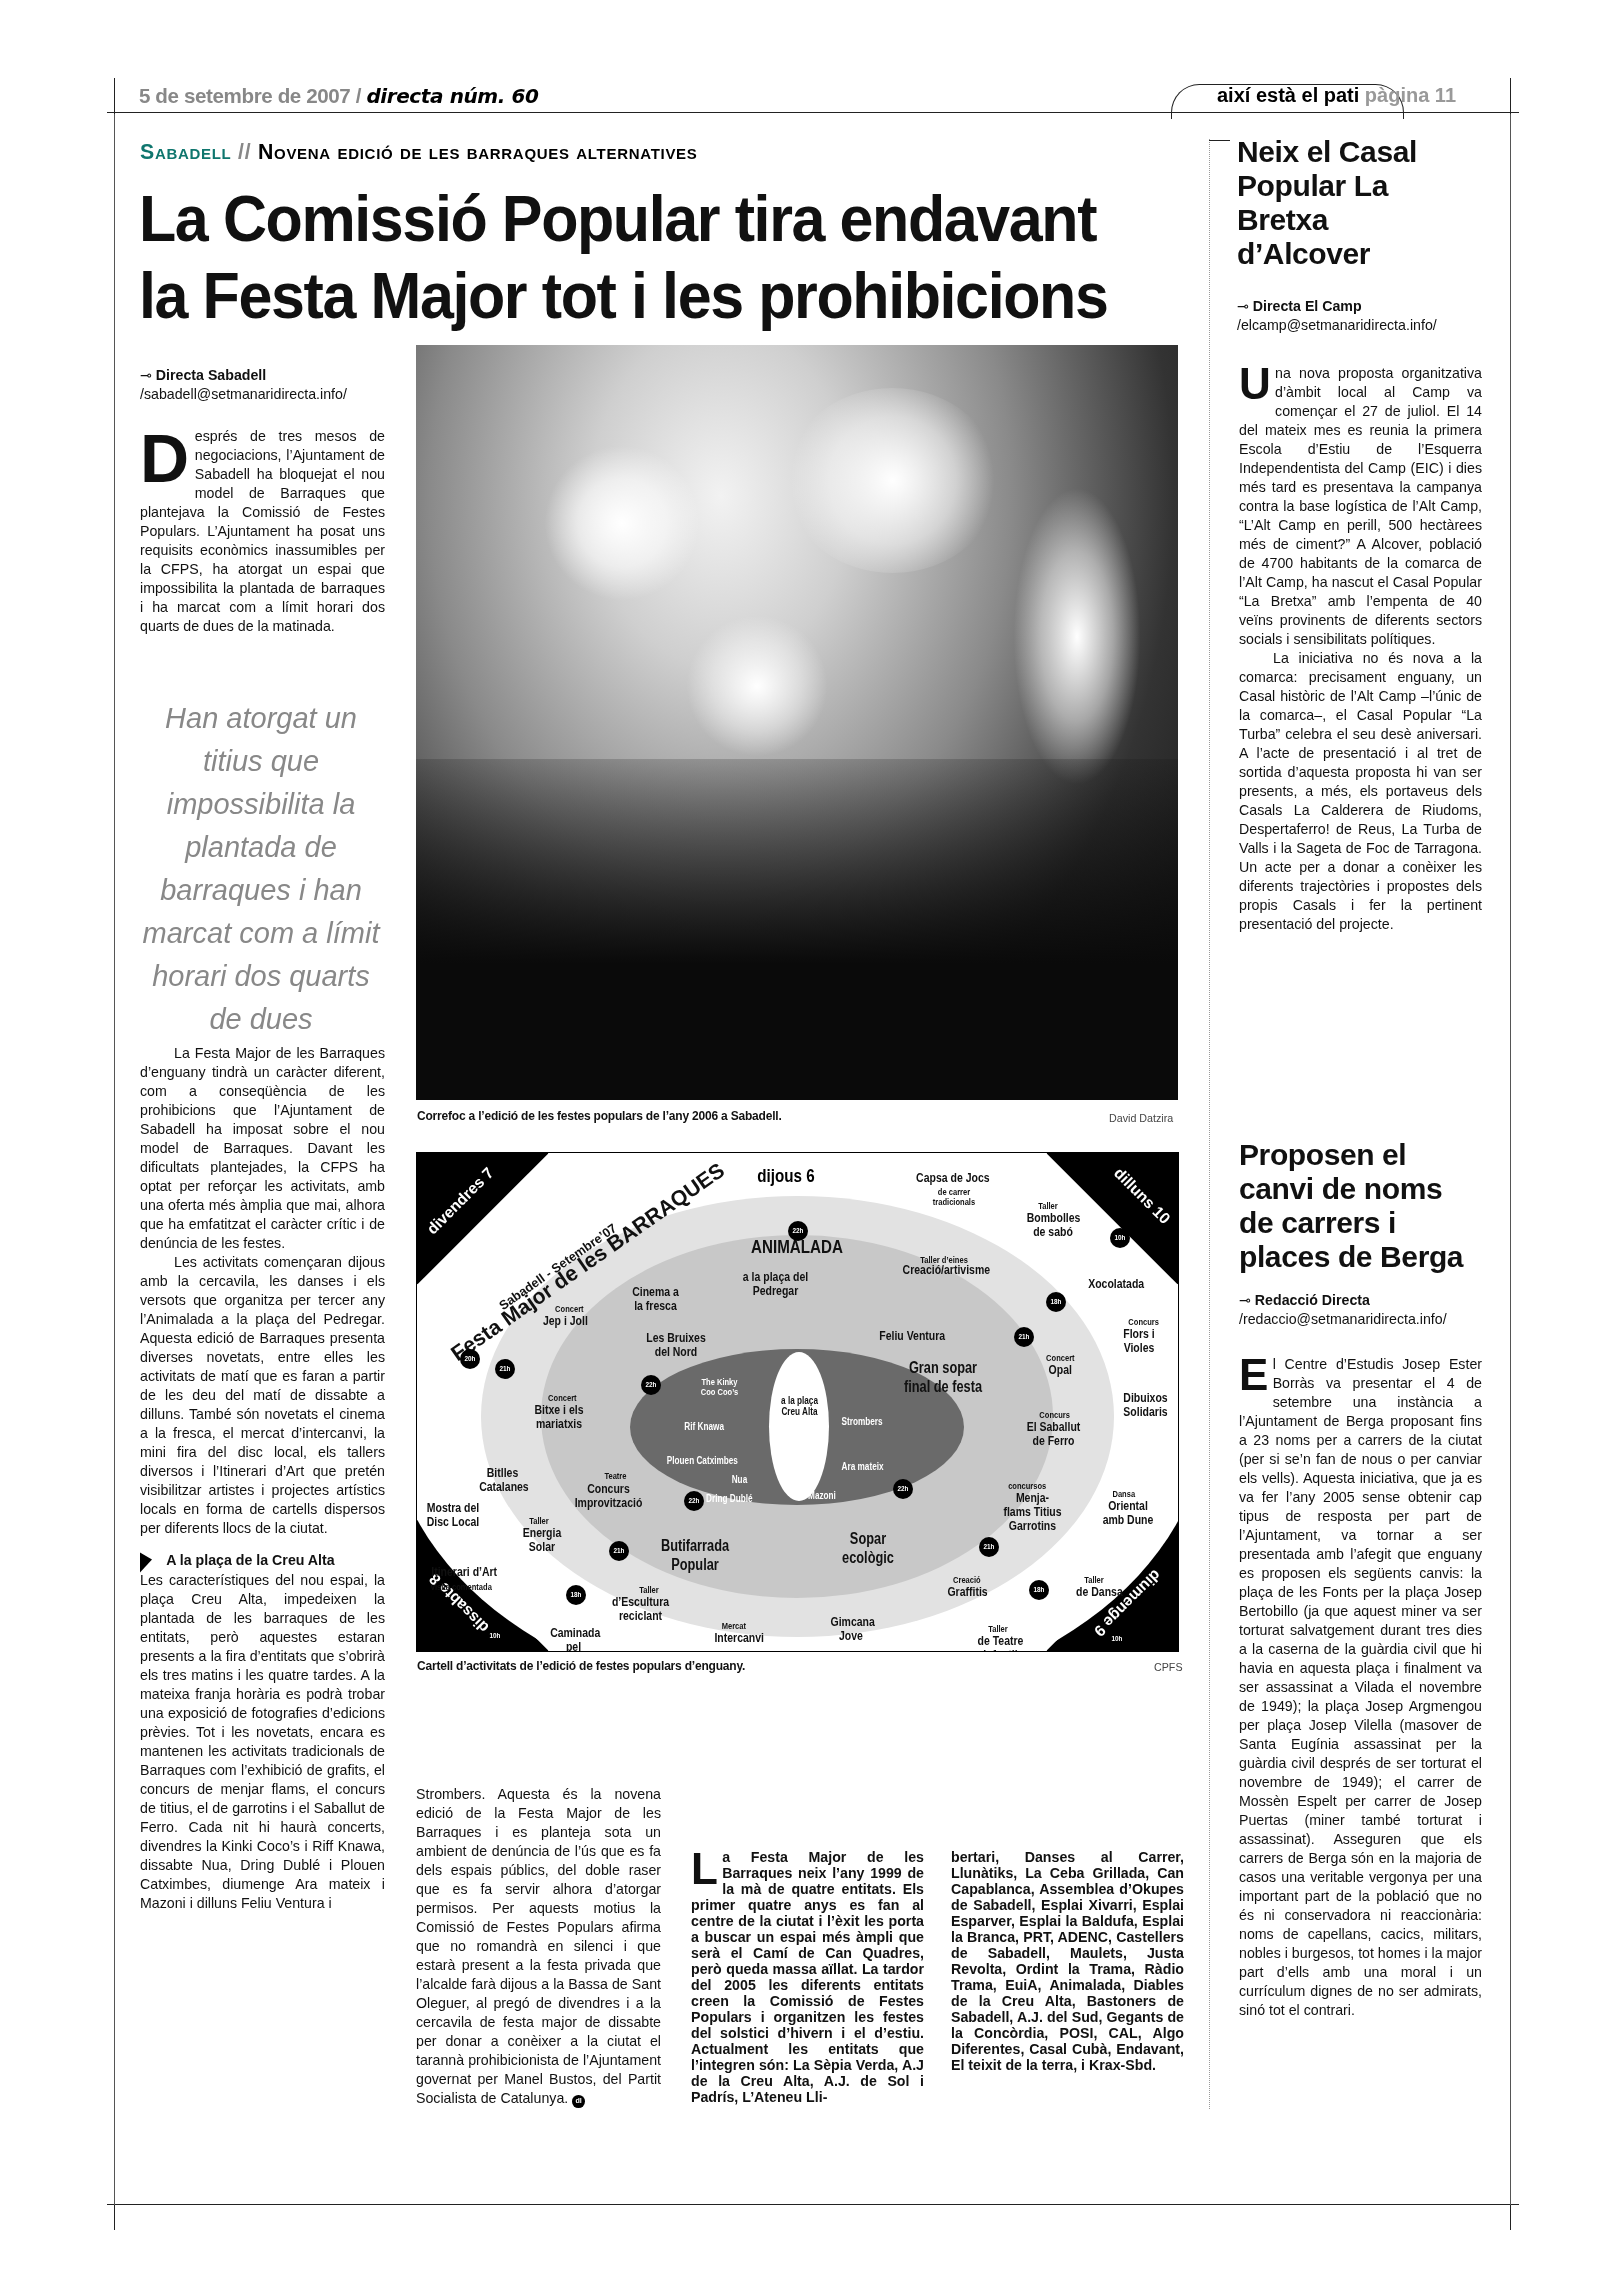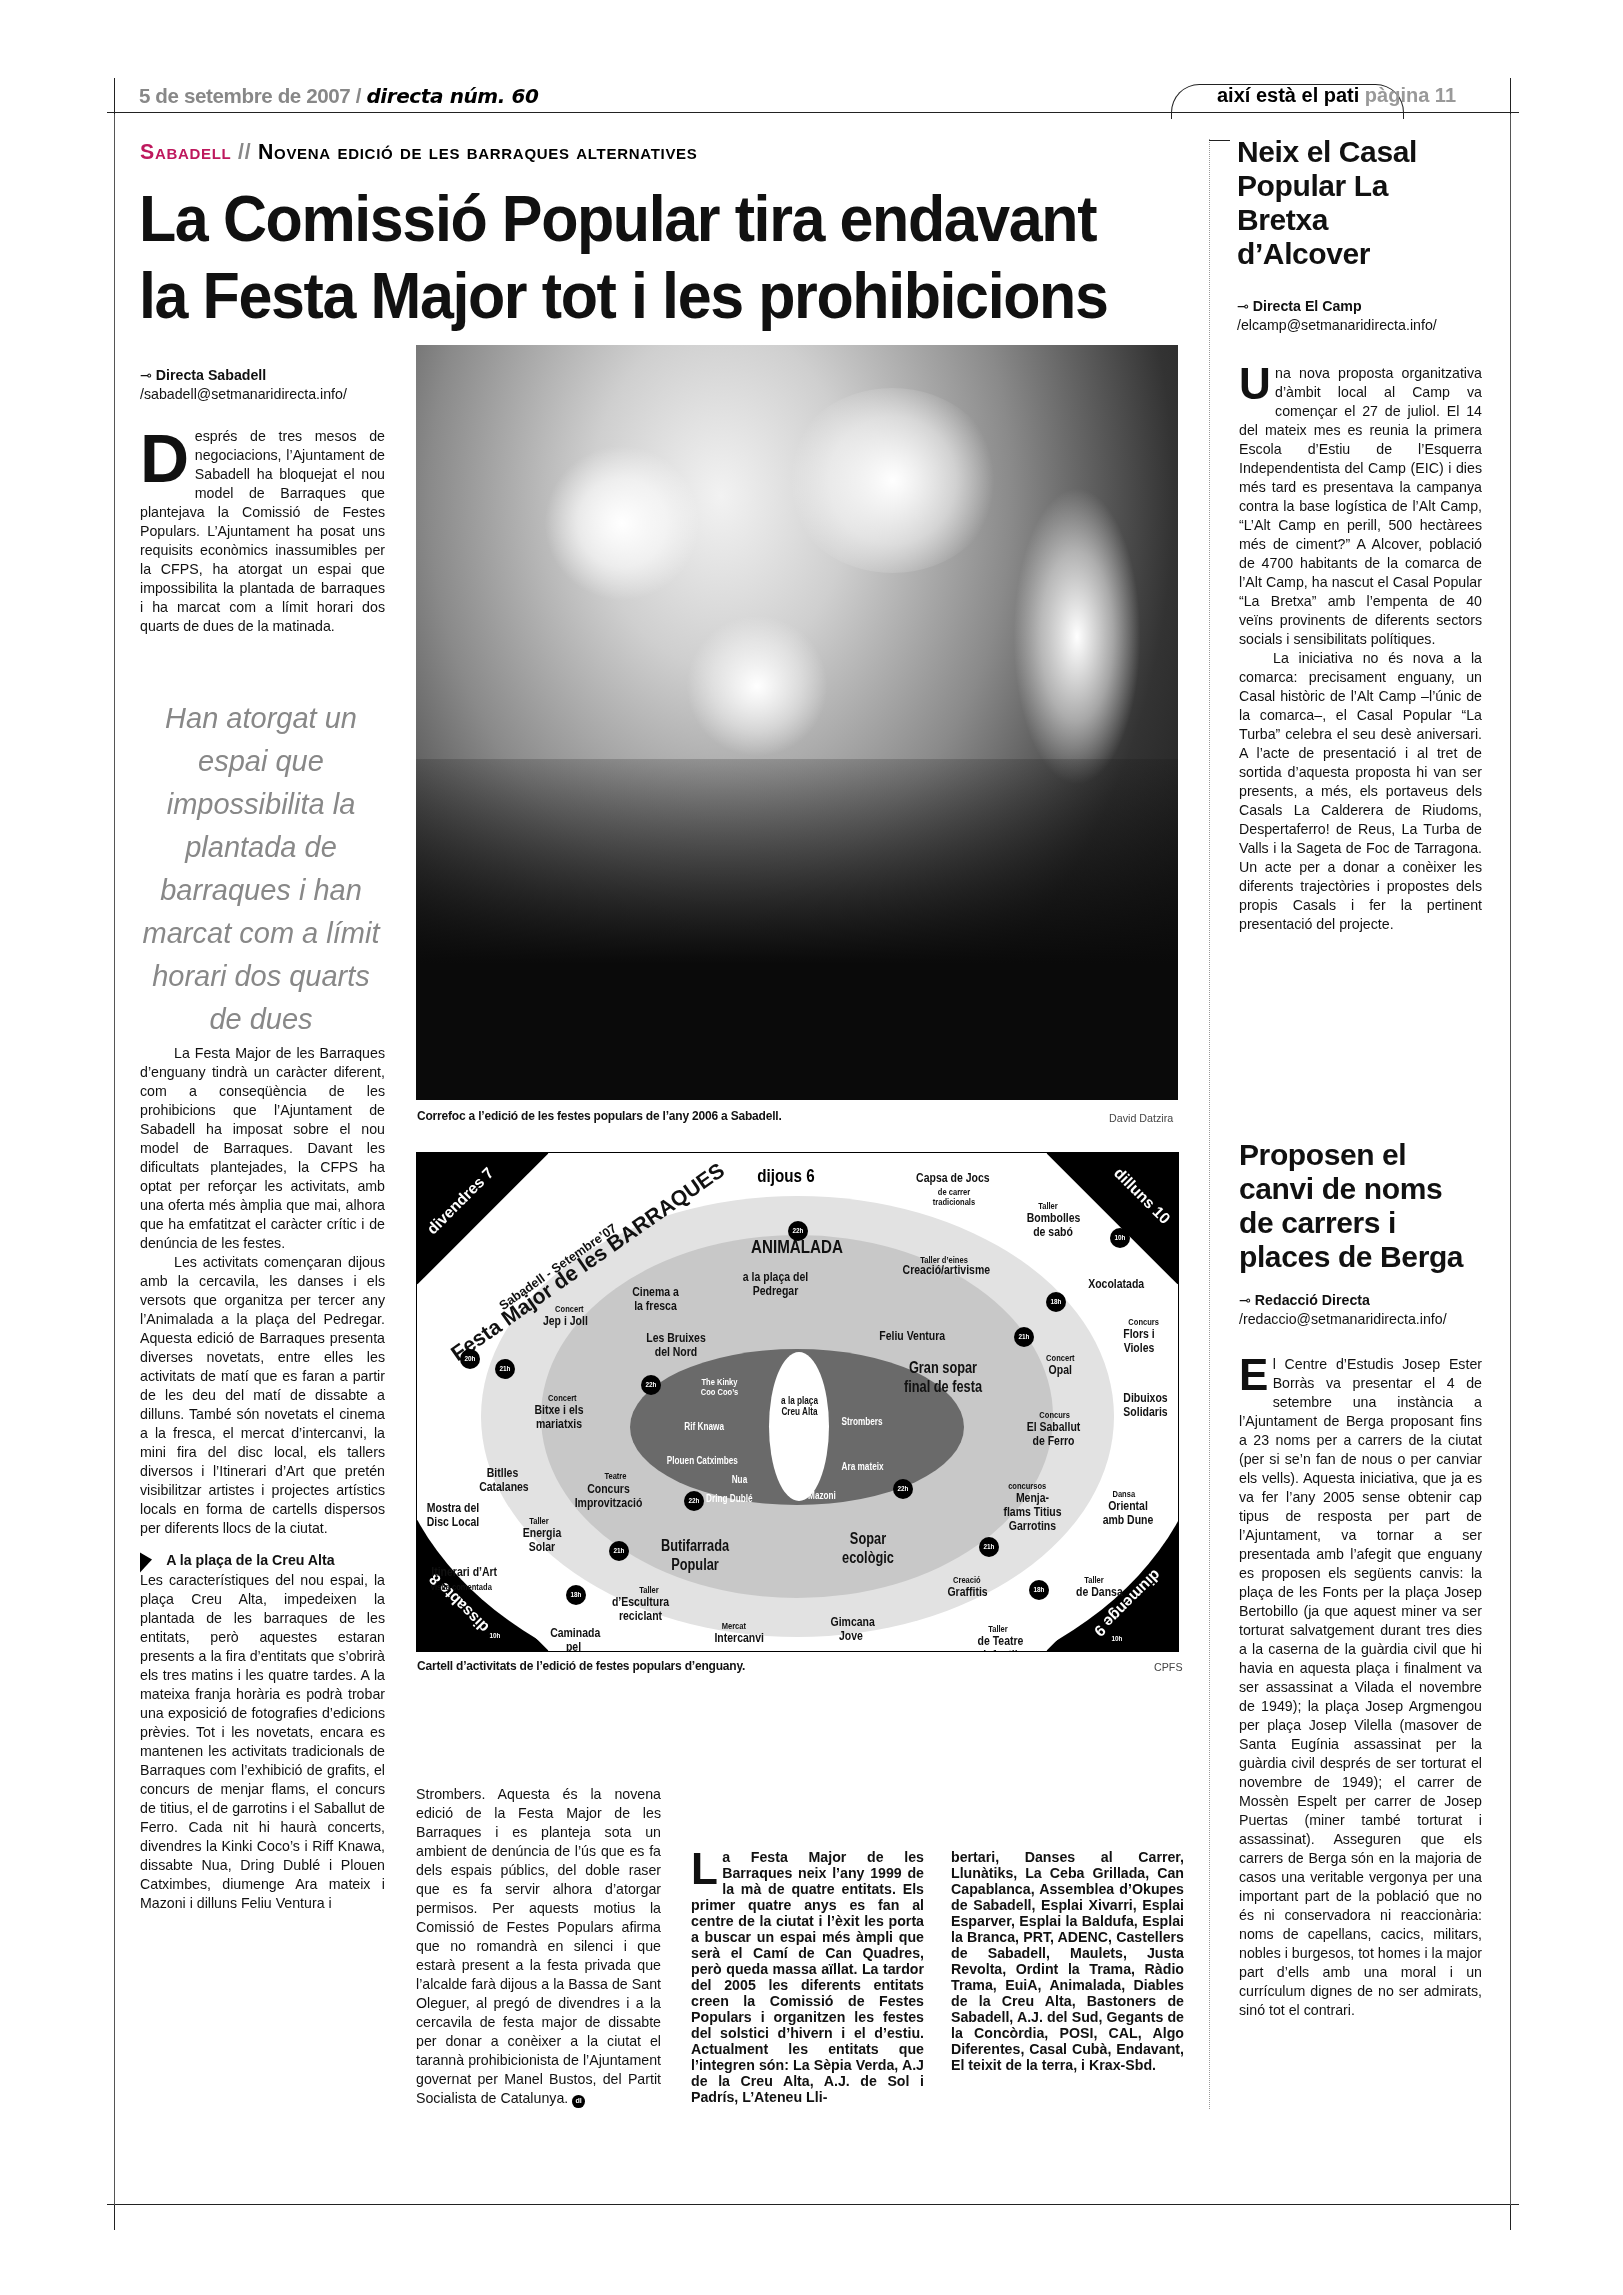--- a/index.html
+++ b/index.html
@@ -11,21 +11,21 @@
   
   .hdr-left{left:139px;top:84px;font-size:20.6px;font-weight:bold;letter-spacing:-0.4px;}
   .hdr-left .date{color:#888;font-family:"Liberation Sans",sans-serif;font-weight:bold;}
   .hdr-left .pub{color:#000;font-style:italic;font-family:"DejaVu Sans",sans-serif;font-weight:bold;font-size:20px;margin-top:24px;}
   .hdr-right{left:1173px;top:84px;font-size:20px;font-weight:bold;}
   .hdr-right .sec{color:#000;}
   .hdr-right .pg{color:#999;}
   .tab-arc{position:absolute;left:1171px;top:84px;width:231px;height:34px;border:1.4px solid #222;border-bottom:none;border-radius:28.4px 28.4px 0 0;}
   
   .kicker{left:140px;top:140px;font-size:21.3px;font-weight:bold;letter-spacing:0.7px;font-variant:small-caps;}
-  .kicker .loc{color:#be185d;}
+  .kicker .loc{color:#0f766e;}
   .kicker .slash{color:#888;}
   .kicker .sub{color:#000;}
   
   .headline{left:139px;top:181px;width:1038px;font-size:61px;line-height:73px;font-weight:bold;letter-spacing:-1.4px;transform:scaleY(1.05);transform-origin:top left;}
   
   .byline{font-size:14.2px;line-height:19px;}
   .byline .who{font-weight:bold;}
   .byline .mail{font-weight:normal;}
   .col-text{font-size:14.2px;line-height:19px;text-align:justify;hyphens:auto;}
   .col-text p{margin:0;}
@@ -91,21 +91,21 @@
 
 <div class="abs byline" style="left:140px;top:366px;width:256px;">
   <div><span>⊸</span> <span class="who">Directa Sabadell</span></div>
   <div class="mail">/sabadell@setmanaridirecta.info/</div>
 </div>
 
 <div class="abs col-text" style="left:140px;top:427px;width:245px;">
   <p><span class="dropcap">D</span><span>esprés de tres mesos de negociacions, l’Ajuntament de Sabadell ha bloquejat el nou model de Barraques que plantejava la Comissió de Festes Populars. L’Ajuntament ha posat uns requisits econòmics inassumibles per la CFPS, ha atorgat un espai que impossibilita la plantada de barraques i ha marcat com a límit horari dos quarts de dues de la matinada.</span></p>
 </div>
 
-<div class="abs pull">Han atorgat un espai que impossibilita la plantada de barraques i han marcat com a límit horari dos quarts de dues</div>
+<div class="abs pull">Han atorgat un titius que impossibilita la plantada de barraques i han marcat com a límit horari dos quarts de dues</div>
 
 <div class="abs col-text" style="left:140px;top:1044px;width:245px;">
   <p class="ind">La Festa Major de les Barraques d’enguany tindrà un caràcter diferent, com a conseqüència de les prohibicions que l’Ajuntament de Sabadell ha imposat sobre el nou model de Barraques. Davant les dificultats plantejades, la CFPS ha optat per reforçar les activitats, amb una oferta més àmplia que mai, alhora que ha emfatitzat el caràcter crític i de denúncia de les festes.</p>
   <p class="ind">Les activitats començaran dijous amb la cercavila, les danses i els versots que organitza per tercer any l’Animalada a la plaça del Pedregar. Aquesta edició de Barraques presenta diverses novetats, entre elles les activitats de matí que es faran a partir de les deu del matí de dissabte a dilluns. També són novetats el cinema a la fresca, el mercat d’intercanvi, la mini fira del disc local, els tallers diversos i l’Itinerari d’Art que pretén visibilitzar artistes i projectes artístics locals en forma de cartells dispersos per diferents llocs de la ciutat.</p>
   <div class="subhead" style="margin-top:12.8px;">
     <span class="tri"></span><span>A la plaça de la Creu Alta</span>
   </div>
   <p>Les característiques del nou espai, la plaça Creu Alta, impedeixen la plantada de les barraques de les entitats, però aquestes estaran presents a la fira d’entitats que s’obrirà els tres matins i les quatre tardes. A la mateixa franja horària es podrà trobar una exposició de fotografies d’edicions prèvies. Tot i les novetats, encara es mantenen les activitats tradicionals de Barraques com l’exhibició de grafits, el concurs de menjar flams, el concurs de titius, el de garrotins i el Saballut de Ferro. Cada nit hi haurà concerts, divendres la Kinki Coco’s i Riff Knawa, dissabte Nua, Dring Dublé i Plouen Catximbes, diumenge Ara mateix i Mazoni i dilluns Feliu Ventura i</p>
 </div>
 

